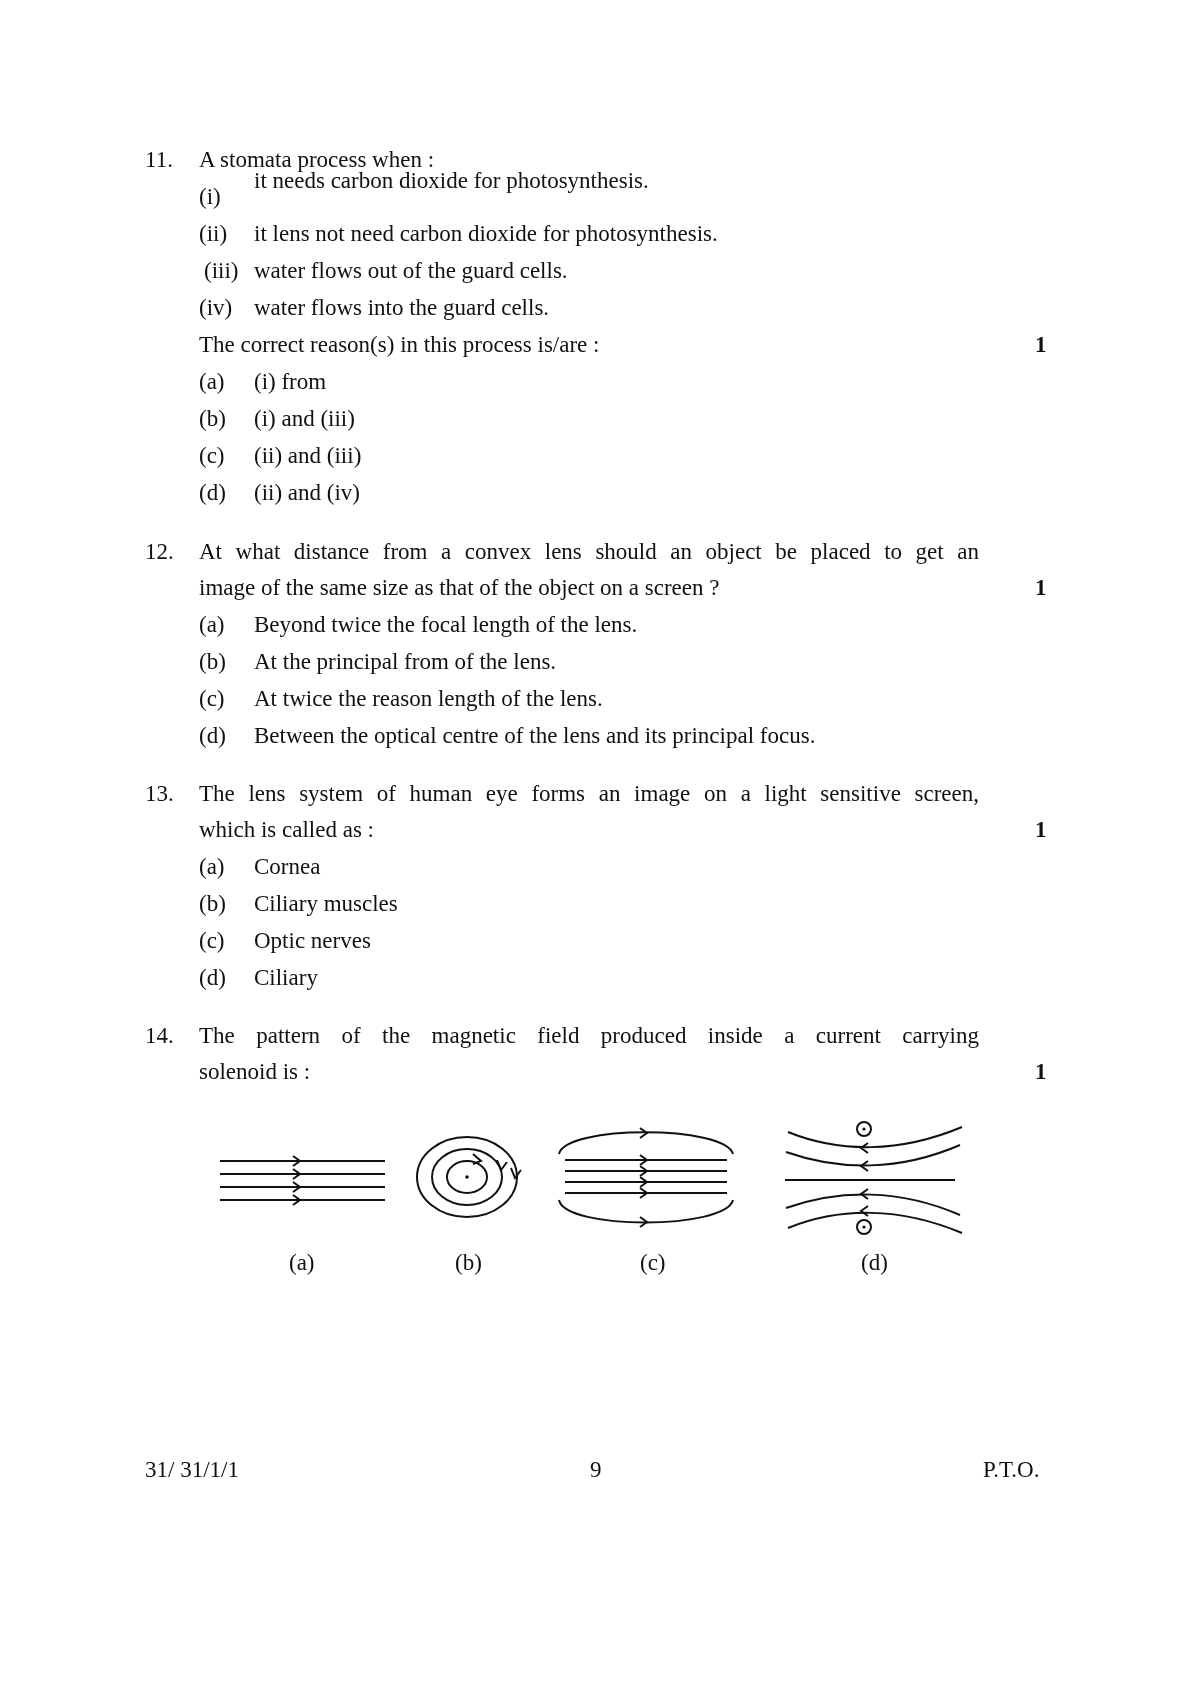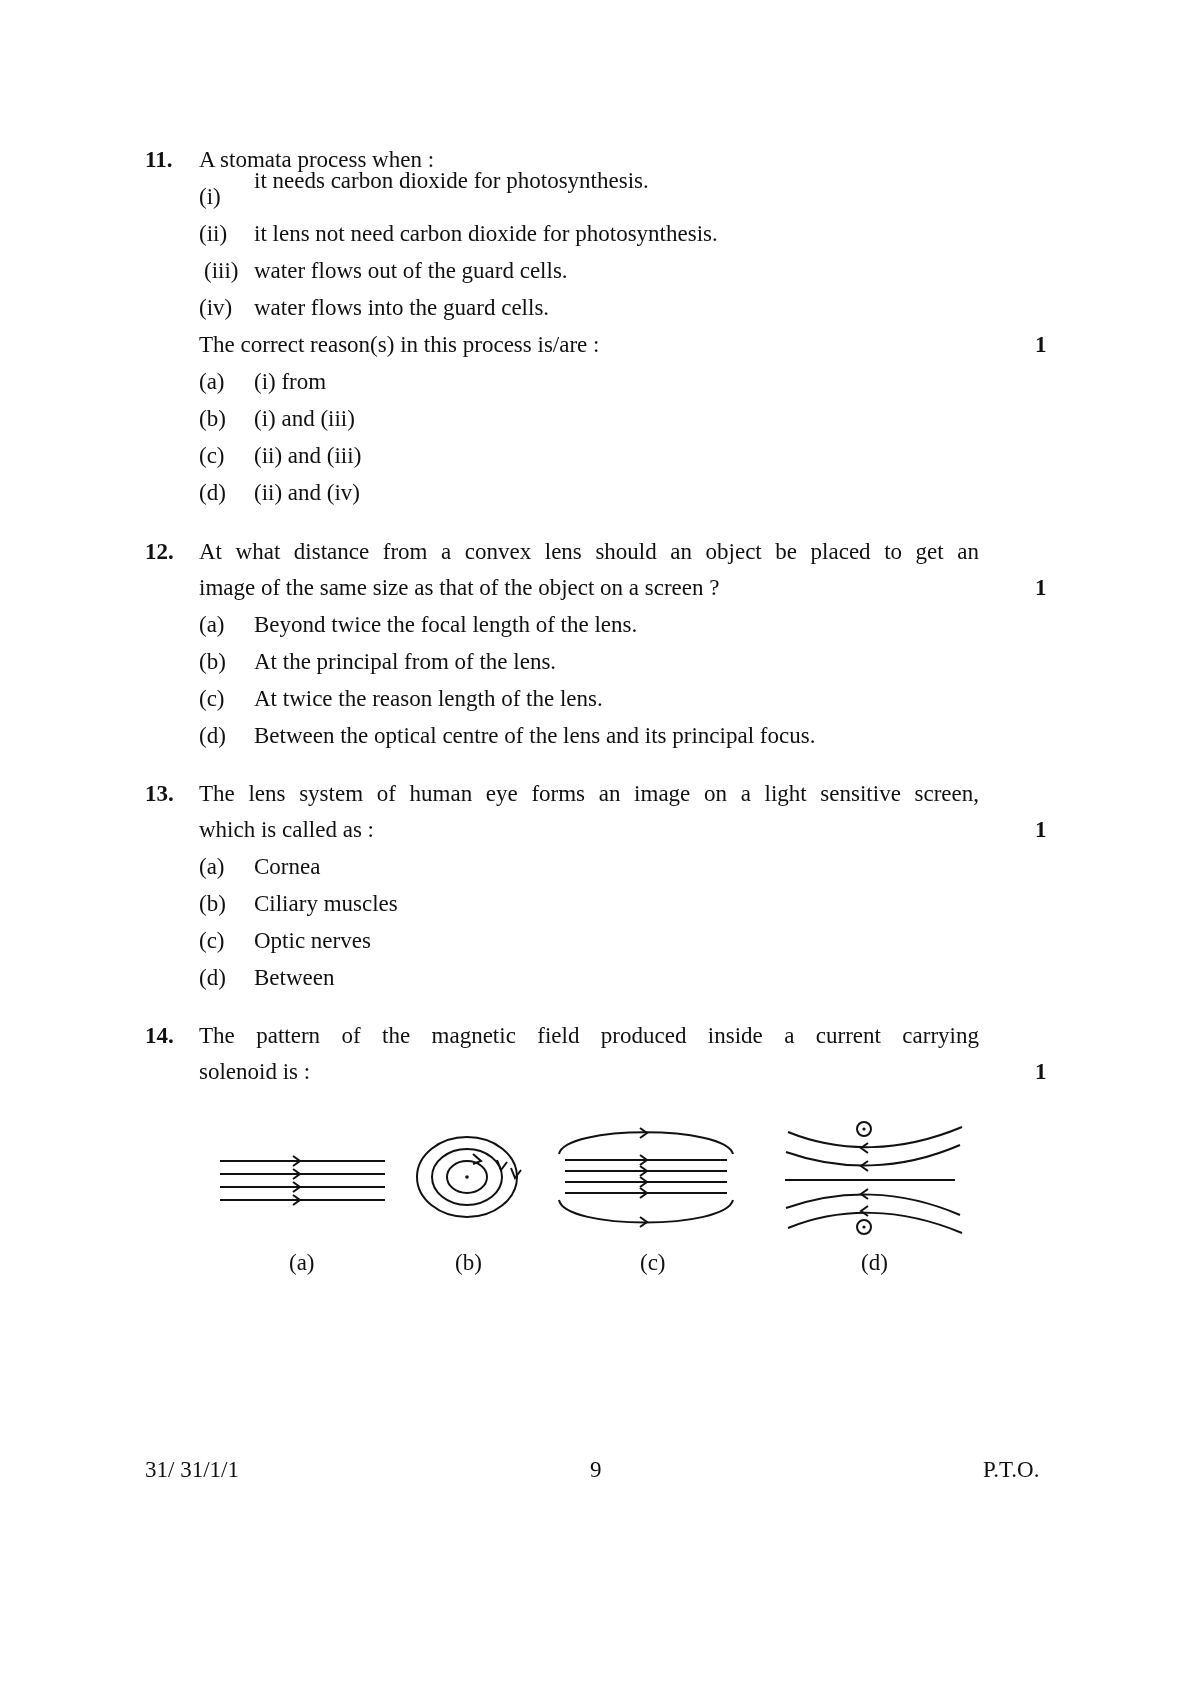--- a/index.html
+++ b/index.html
@@ -1,19 +1,19 @@
 <!DOCTYPE html>
 <html><head>
 <meta charset="utf-8">
 <style>
   html, body { margin:0; padding:0; background:#fff; }
   body { width:1190px; height:1683px; position:relative; overflow:hidden;
          font-family:"Liberation Serif", "DejaVu Serif", serif; color:#111; }
   .abs { position:absolute; white-space:nowrap; font-size:23px; line-height:30px; }
-  .qnum { font-weight:bold; }
+  .qnum { font-weight:normal; }
   .mark { font-weight:bold; }
   .just { white-space:normal; text-align:justify; text-align-last:justify; width:780px; }
   .diag { position:absolute; }
   .lbl { position:absolute; font-size:23px; }
 </style>
 </head>
 <body>
 
 <div class="abs qnum" style="left:145px;top:145px">11.</div>
 <div class="abs" style="left:199px;top:145px">A stomata process when :</div>
@@ -58,21 +58,21 @@
 <div class="abs" style="left:199px;top:815px">which is called as :</div>
 <div class="abs mark" style="left:1035px;top:815px">1</div>
 
 <div class="abs" style="left:199px;top:852px">(a)</div>
 <div class="abs" style="left:254px;top:852px">Cornea</div>
 <div class="abs" style="left:199px;top:889px">(b)</div>
 <div class="abs" style="left:254px;top:889px">Ciliary muscles</div>
 <div class="abs" style="left:199px;top:926px">(c)</div>
 <div class="abs" style="left:254px;top:926px">Optic nerves</div>
 <div class="abs" style="left:199px;top:963px">(d)</div>
-<div class="abs" style="left:254px;top:963px">Between</div>
+<div class="abs" style="left:254px;top:963px">Ciliary</div>
 
 <div class="abs qnum" style="left:145px;top:1021px">14.</div>
 <div class="abs just" style="left:199px;top:1021px">The pattern of the magnetic field produced inside a current carrying</div>
 <div class="abs" style="left:199px;top:1057px">solenoid is :</div>
 <div class="abs mark" style="left:1035px;top:1057px">1</div>
 
 <svg class="diag" style="left:215px;top:1145px" width="180" height="70" viewBox="0 0 180 70">
   <g stroke="#111" stroke-width="2" fill="none">
     <line x1="5" y1="16" x2="170" y2="16"></line>
       <line x1="5" y1="29" x2="170" y2="29"></line>

